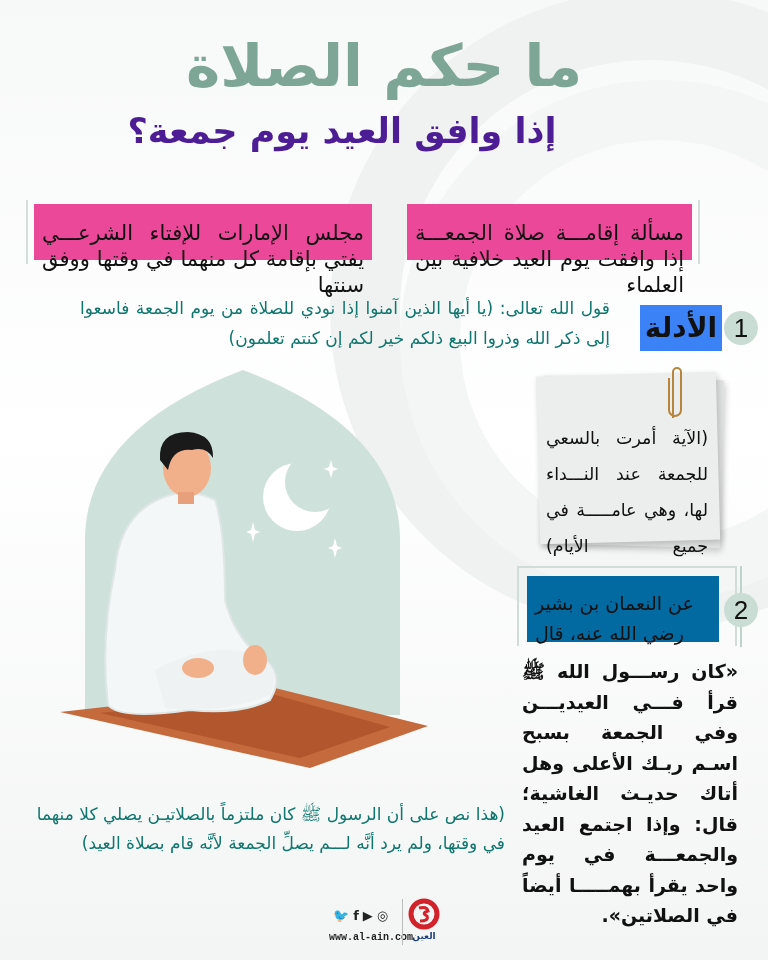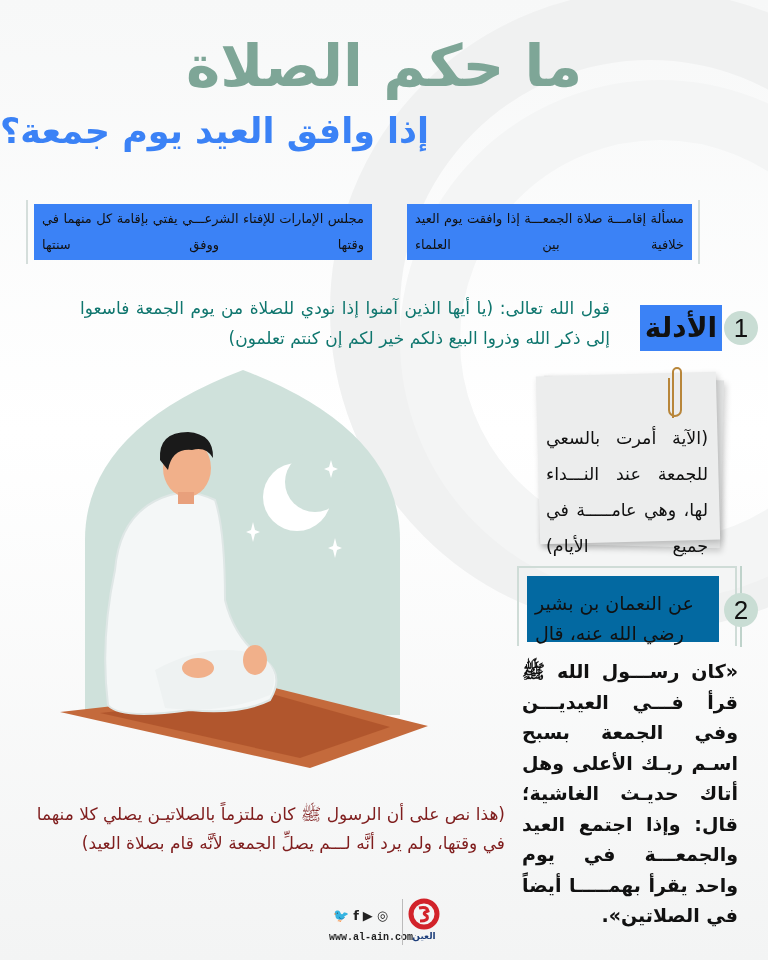--- a/index.html
+++ b/index.html
@@ -16,28 +16,28 @@
       border: 70px solid #f0f1f1; pointer-events: none;
     }
     .bg-arc.a1 { width: 640px; height: 640px; left: 330px; top: -10px; }
     .bg-arc.a2 { width: 520px; height: 520px; left: 400px; top: 80px; border-width: 60px; border-color: #f4f5f5; }
 
     .title {
       position: absolute; top: 26px; left: 0; width: 768px; text-align: center;
       font-size: 58px; font-weight: bold; color: #7ea697; line-height: 80px;
     }
     .subtitle {
-      position: absolute; top: 106px; left: 0; width: 684px; text-align: left;
-      font-size: 35px; font-weight: bold; color: #3b82f6; line-height: 50px;
+      position: absolute; top: 106px; left: 0; width: 684px; text-align: center;
+      font-size: 35px; font-weight: bold; color: #4c1d95; line-height: 50px;
     }
 
     .infobox {
       position: absolute; top: 204px; height: 56px;
-      background: #3b82f6; padding: 2px 8px;
-      font-size: 13px; line-height: 26px; color: #111;
+      background: #ec4899; padding: 16px 8px;
+      font-size: 21px; line-height: 26px; color: #111;
       text-align: justify; text-align-last: justify;
     }
     .infobox .rule {
       position: absolute; top: -4px; bottom: -4px; width: 2px; background: #d5dedb;
     }
     .infobox.right { left: 407px; width: 285px; }
     .infobox.right .rule { right: -8px; }
     .infobox.left { left: 34px; width: 338px; }
     .infobox.left .rule { left: -8px; }
 
@@ -90,21 +90,21 @@
       position: absolute; left: 522px; top: 656px; width: 216px;
       font-size: 19px; line-height: 30.5px; color: #111; font-weight: bold;
       text-align: justify; text-align-last: justify;
     }
     .hadith-body .last { text-align-last: right; }
 
     .illustration { position: absolute; left: 60px; top: 370px; width: 380px; height: 400px; }
 
     .conclusion {
       position: absolute; left: 30px; top: 800px; width: 475px;
-      font-size: 17px; line-height: 29px; color: #7f1d1d; text-align: right;
+      font-size: 17px; line-height: 29px; color: #0f766e; text-align: right;
     }
 
     .footer { position: absolute; top: 895px; left: 325px; width: 115px; height: 52px; direction: ltr; }
     .social-icons { position: absolute; left: 8px; top: 14px; display: flex; gap: 4px; align-items: center; }
     .social-icons span { font-size: 13px; font-weight: bold; color: #222; font-family: "DejaVu Sans", sans-serif; line-height: 14px; }
     .site-url { position: absolute; left: 4px; top: 37px; font-size: 10px; font-weight: bold; color: #222; font-family: Liberation Mono, monospace; }
     .footer-div { position: absolute; left: 77px; top: 4px; width: 1px; height: 46px; background: #bbb; }
     .brand-logo { position: absolute; left: 82px; top: 2px; width: 34px; height: 34px; }
     .brand-name { position: absolute; left: 82px; top: 36px; width: 34px; text-align: center; font-size: 9px; font-weight: bold; color: #1d3e7a; direction: rtl; }
   </style>

